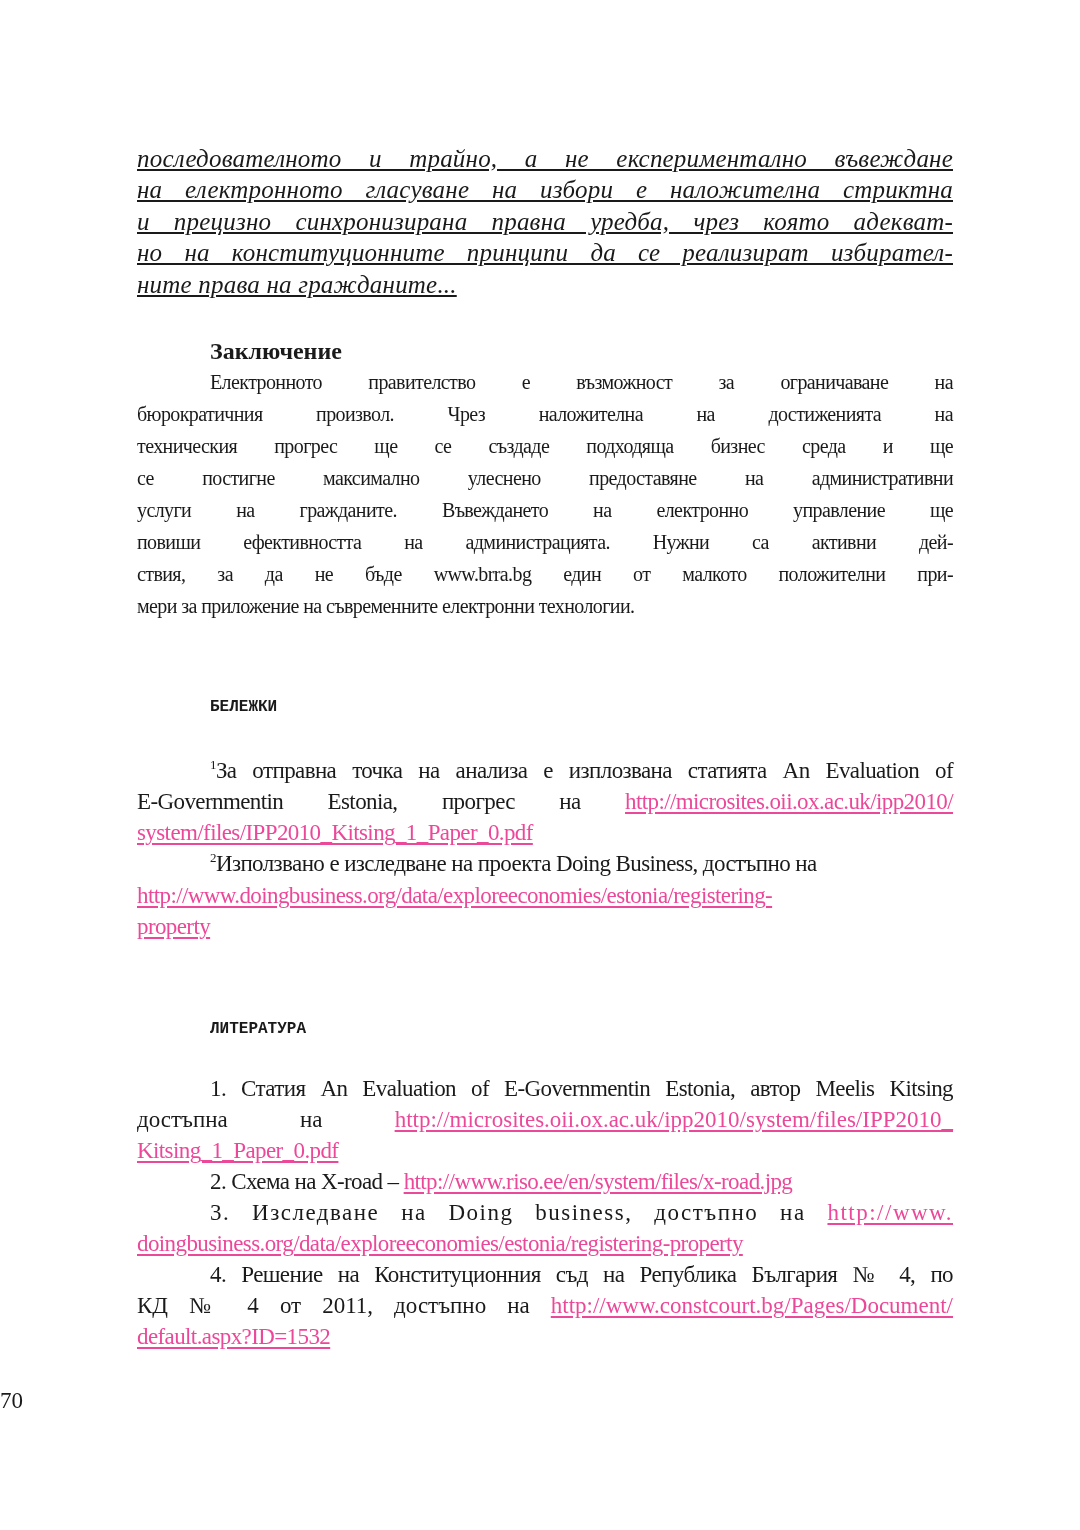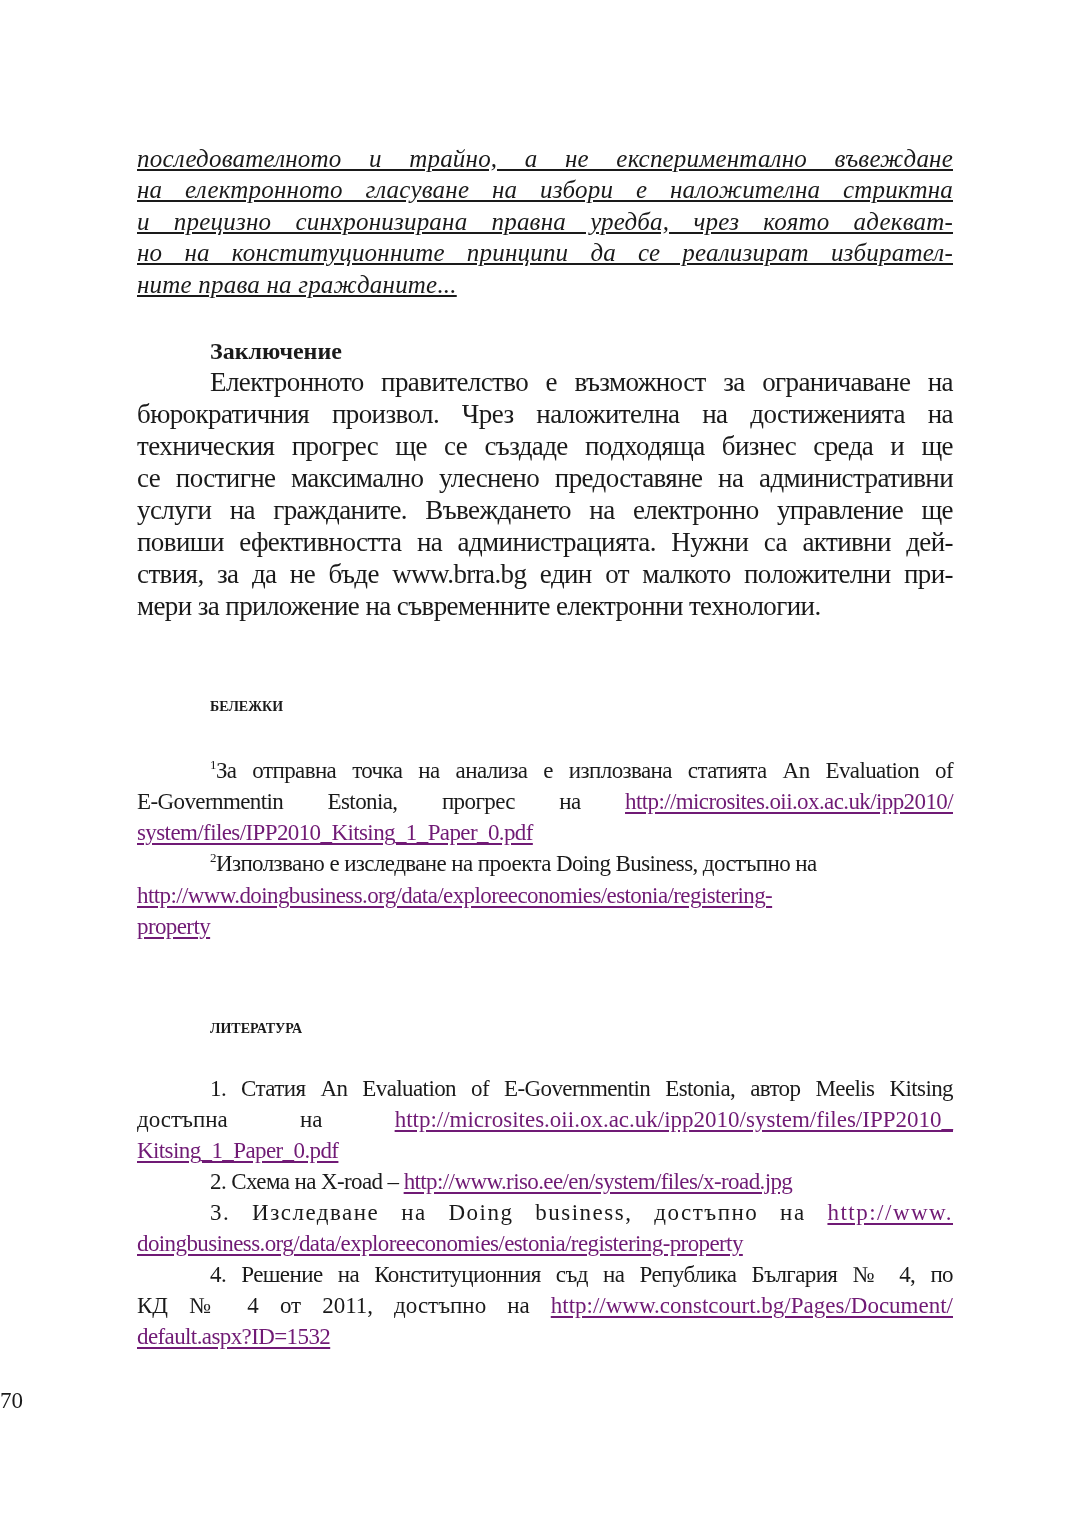--- a/index.html
+++ b/index.html
@@ -1,27 +1,27 @@
 <!DOCTYPE html>
 <html><head>
 <meta charset="utf-8">
 <style>
   html, body { margin: 0; padding: 0; background: #ffffff; }
   body { width: 1080px; height: 1530px; position: relative; overflow: hidden; }
   .page { position: absolute; left: 0; top: 0; width: 1080px; height: 1530px; background: #ffffff; color: #1a1a1a;
     font-family: "Liberation Serif", "DejaVu Serif", serif; }
-  .ln { position: absolute; left: 137px; width: 816px; white-space: nowrap; font-size: 27px; line-height: 30px;
+  .ln { position: absolute; left: 137px; width: 816px; white-space: nowrap; font-size: 20px; line-height: 30px;
     text-align: justify; text-align-last: justify; transform-origin: left top; }
   .ln.last { text-align-last: left; }
   .ln.ind { left: 210px; width: 743px; }
   .it { font-style: italic; font-size: 25px; letter-spacing: 0.2px; text-decoration: underline; }
   .hd { font-weight: bold; font-size: 24px; text-align-last: left; }
-  .cap { font-weight: bold; font-size: 14px; text-align-last: left; }
+  .cap { font-weight: bold; font-size: 16px; text-align-last: left; font-family: Liberation Mono, monospace; }
   .sm { font-size: 23px; }
-  .lnk { text-decoration: underline; text-decoration-thickness: 1.5px; text-underline-offset: 3px; color: #701a75; }
+  .lnk { text-decoration: underline; text-decoration-thickness: 1.5px; text-underline-offset: 3px; color: #ec4899; }
   sup { font-size: 13px; vertical-align: 9px; line-height: 0; }
   .pn { position: absolute; top: 1388px; left: 0; width: 1080px; text-align: left; font-size: 23px; }
   .cnd { letter-spacing: -0.6px; }
 </style>
 </head>
 <body>
 
 <div class="page">
 
   <div>

